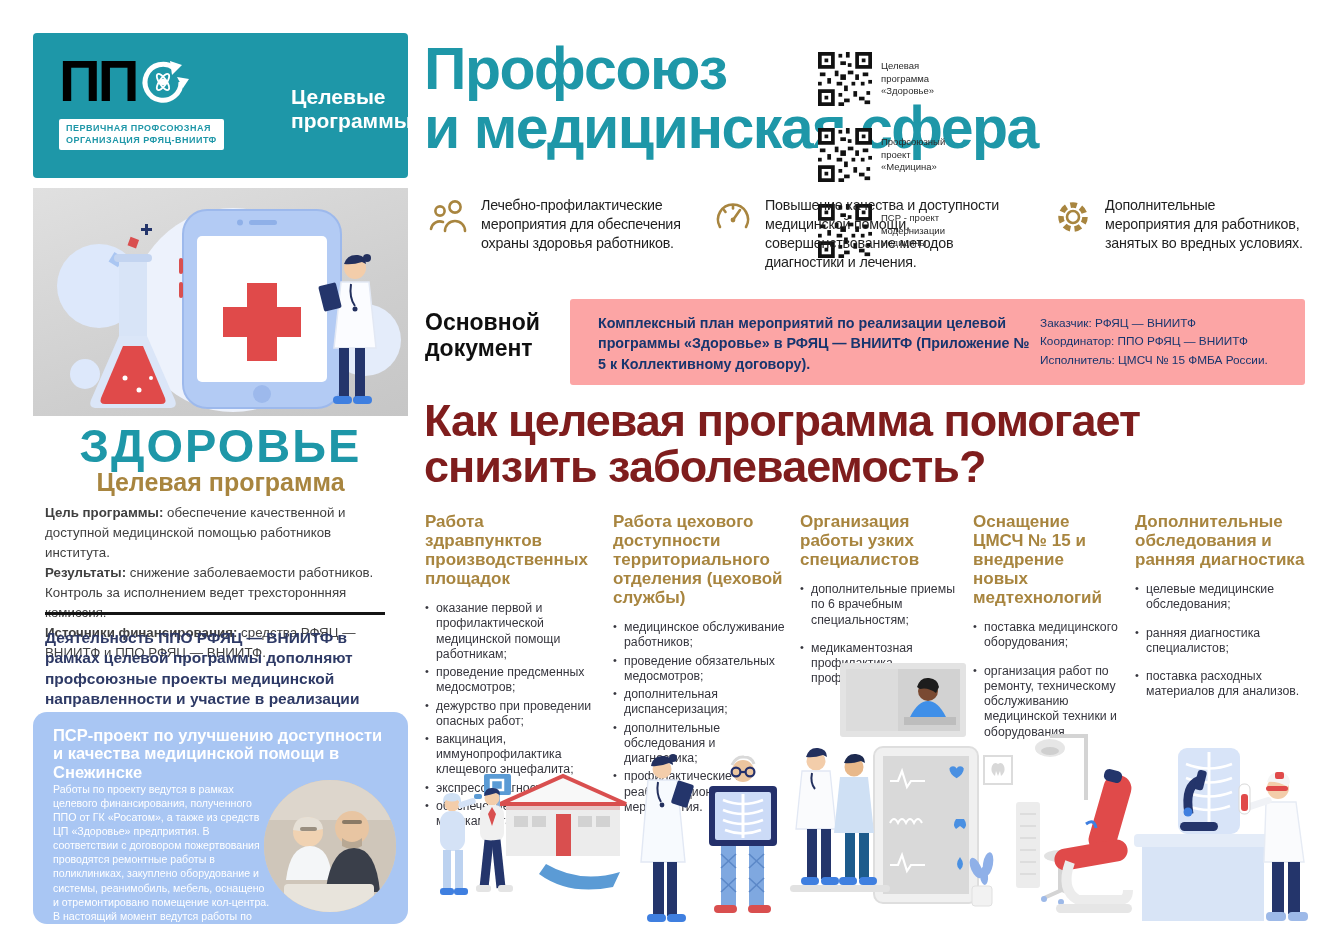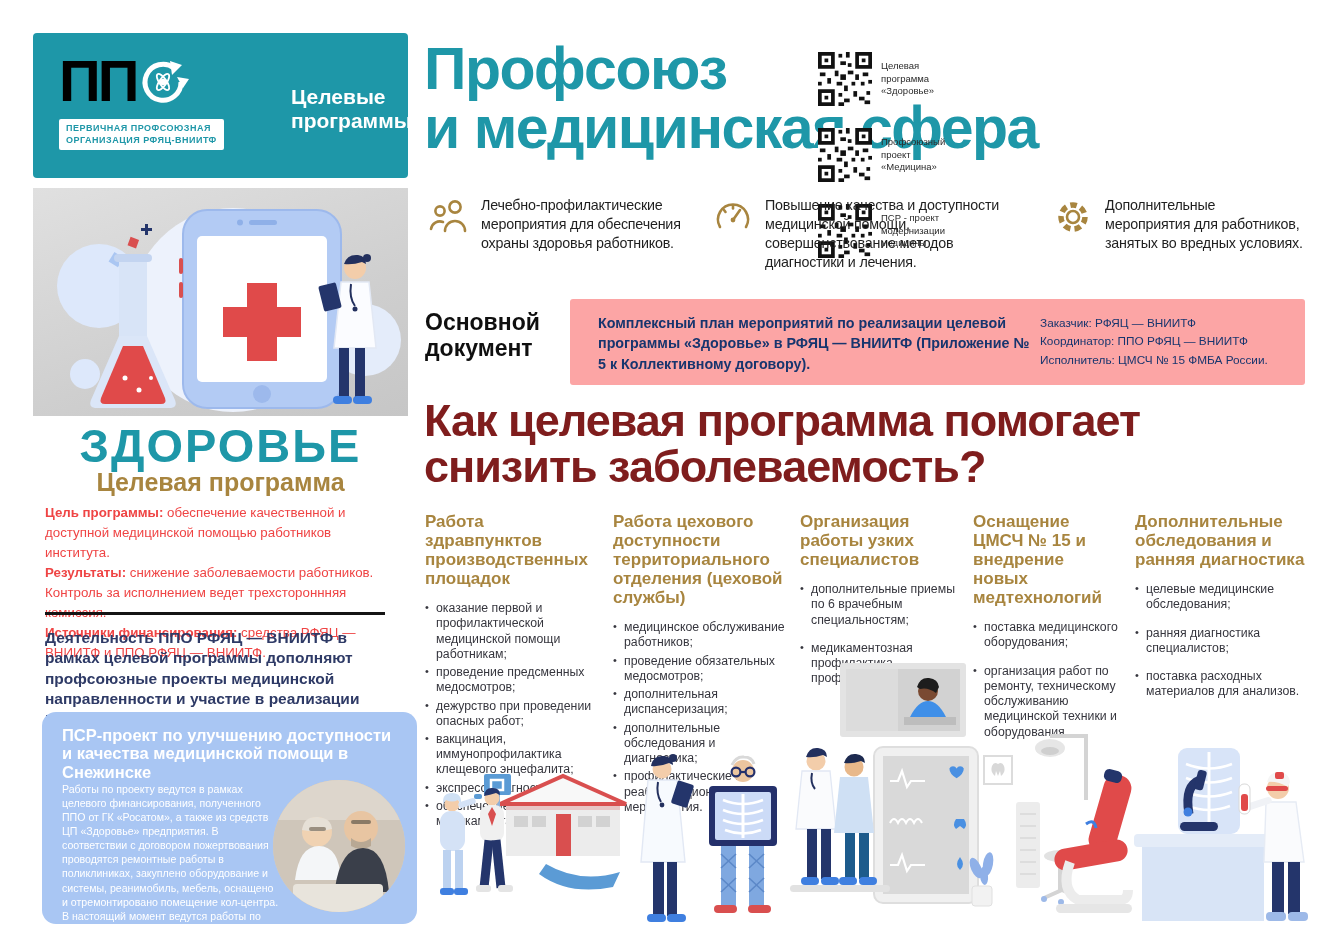--- a/index.html
+++ b/index.html
@@ -19,29 +19,29 @@
 
   .hero { position:absolute; left:33px; top:188px; width:375px; height:228px;
     background:linear-gradient(160deg,#e0e0e0 0%,#cfcfcf 60%,#c6c6c6 100%); overflow:hidden; }
 
   .prog-title { position:absolute; left:33px; top:418px; width:375px; text-align:center;
     color:#1E97A8; font-size:47px; font-weight:bold; letter-spacing:2px; }
   .prog-subtitle { position:absolute; left:33px; top:468px; width:375px; text-align:center;
     color:#A8853F; font-size:25px; font-weight:bold; }
 
   .prog-text { position:absolute; left:45px; top:503px; width:352px;
-    font-size:13.3px; line-height:1.5; color:#ef4444; }
+    font-size:13.3px; line-height:1.5; color:#404040; }
   .prog-text b { font-weight:bold; }
 
   .divider { position:absolute; left:45px; top:612px; width:340px; border-top:3px solid #141414; }
 
   .activity { position:absolute; left:45px; top:628px; width:356px;
     color:#2E3A66; font-weight:bold; font-size:15.5px; line-height:1.32; }
 
-  .psr-box { position:absolute; left:42px; top:712px; width:375px; height:212px;
+  .psr-box { position:absolute; left:33px; top:712px; width:375px; height:212px;
     background:#A9C6F3; border-radius:14px; overflow:hidden; }
   .psr-title { position:absolute; left:20px; top:14px; width:340px; color:#fff;
     font-weight:bold; font-size:16.5px; line-height:1.12; }
   .psr-body { position:absolute; left:20px; top:70px; width:218px; color:#fff;
     font-size:10.6px; line-height:1.33; }
   .psr-photo { position:absolute; right:12px; bottom:12px; width:132px; height:132px;
     border-radius:50%; overflow:hidden; background:#d8d0c4; }
 
   
   .main-title { position:absolute; left:424px; top:40px; color:#1E97A8;

